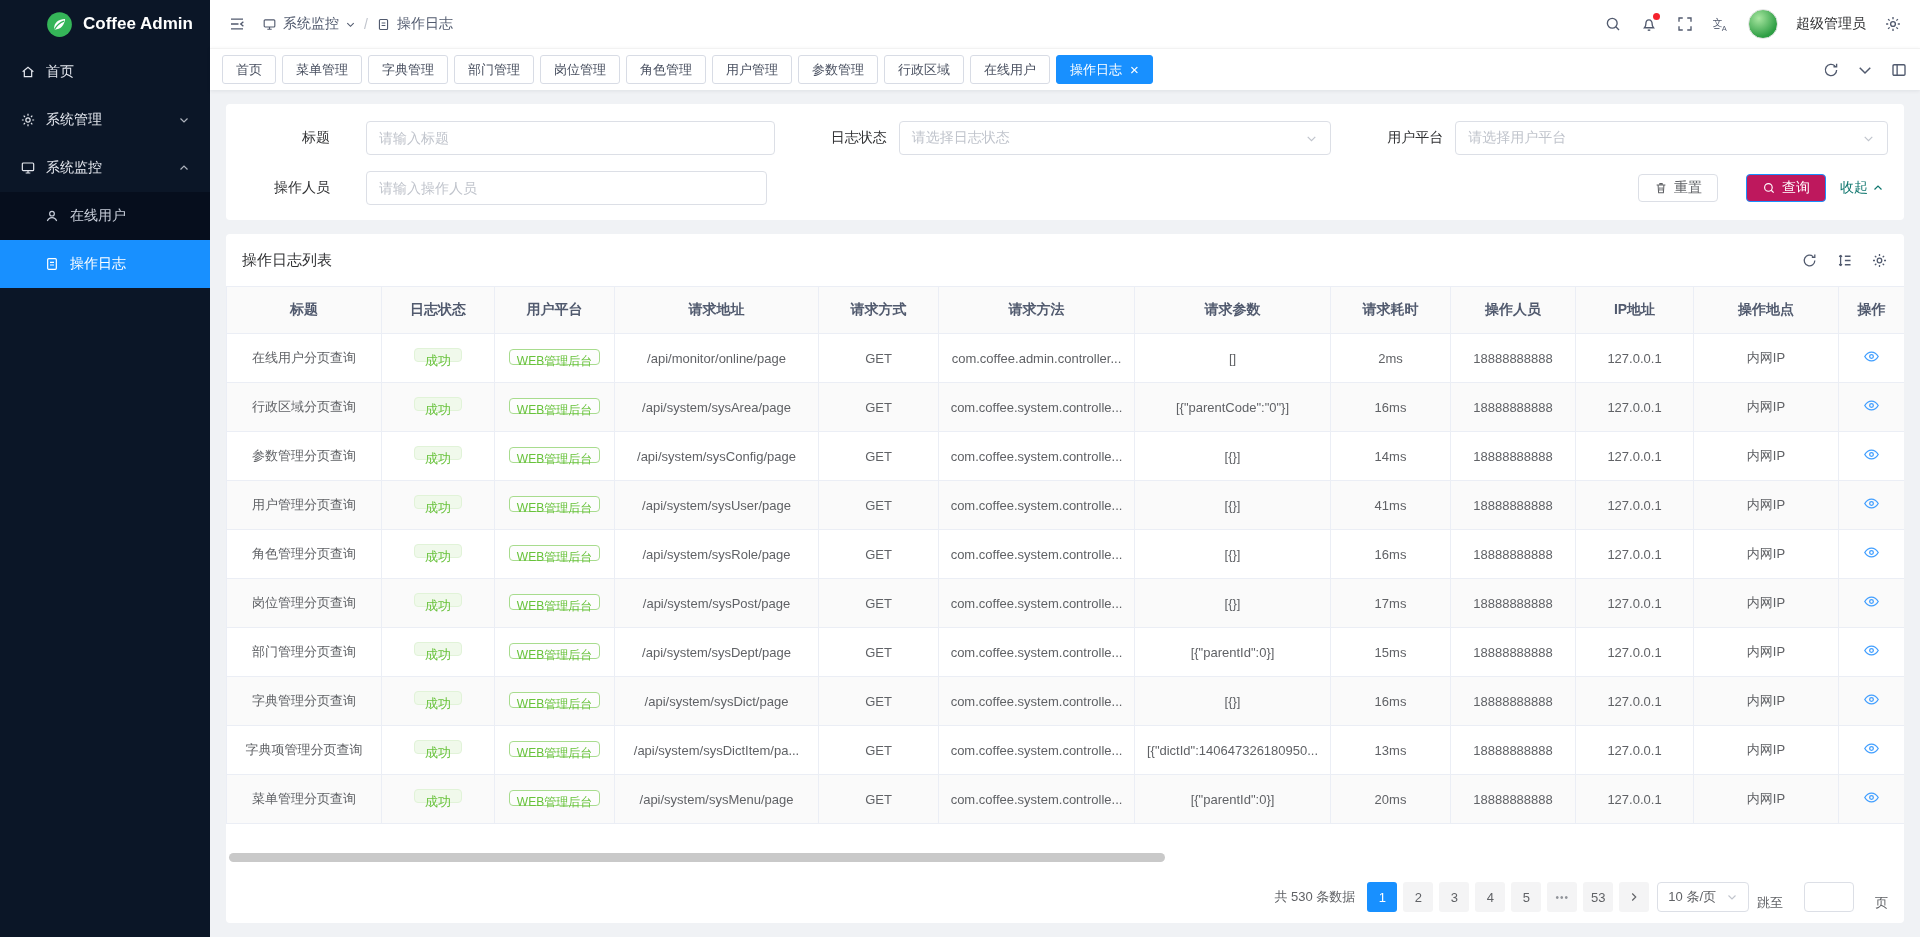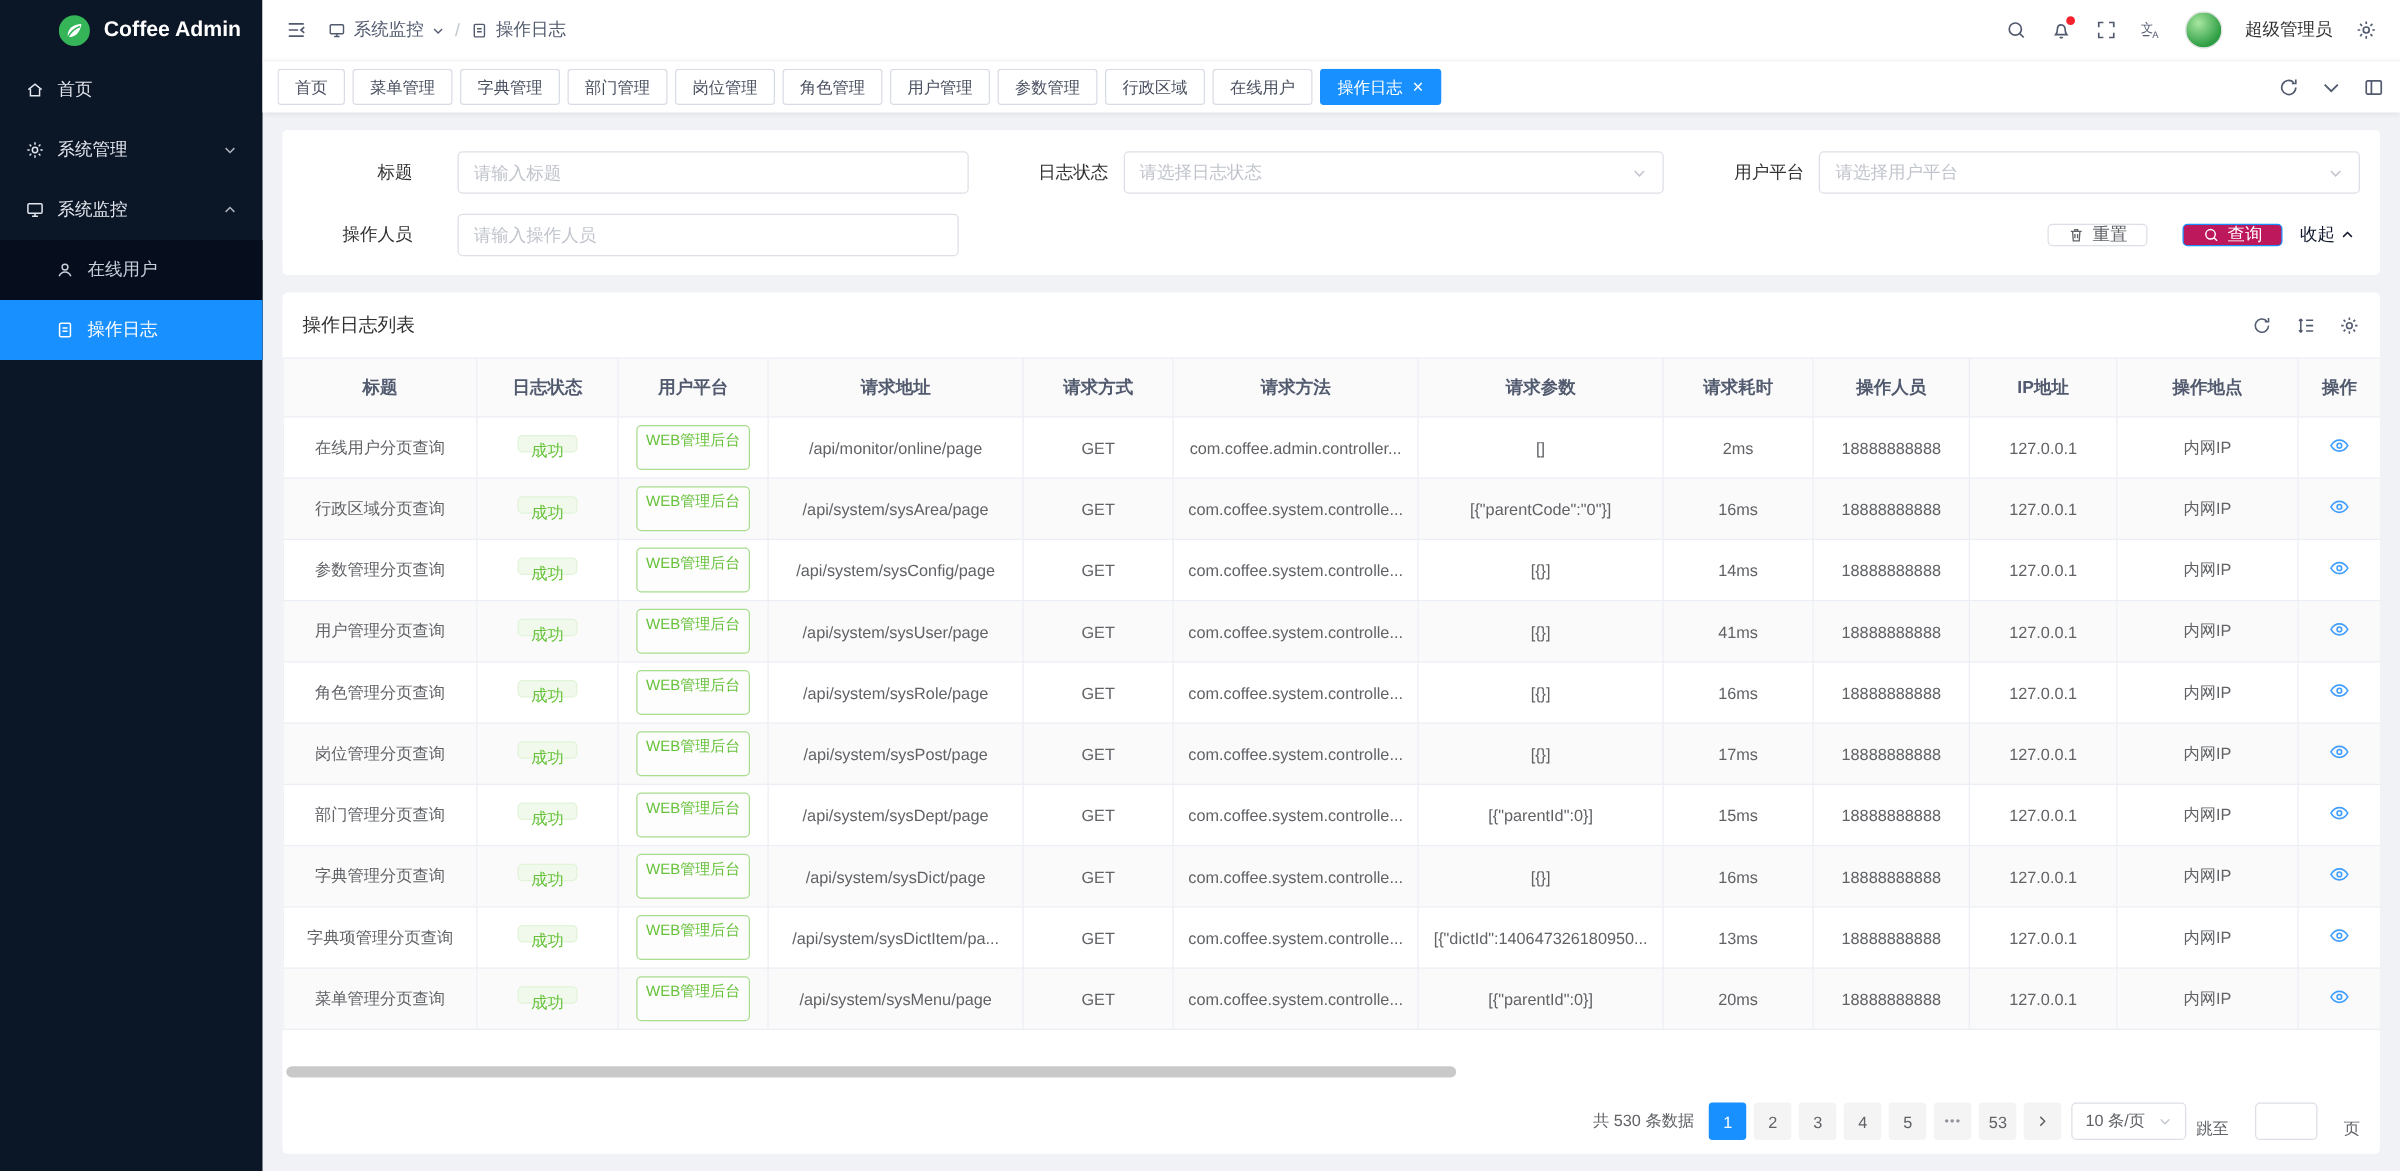--- a/index.html
+++ b/index.html
@@ -59,44 +59,44 @@
   .filter-card { padding:17px 16px 15px; display:flex; flex-direction:column; gap:16px; }
   .filter-row { display:flex; align-items:center; gap:24px; }
   .filter-item { flex:1; display:flex; align-items:center; min-width:0; }
   .filter-item > label { width:88px; text-align:right; margin-right:12px; font-size:14px; color:#303133; flex:none; }
   .input { flex:1; height:34px; border:1px solid #dcdfe6; border-radius:4px; padding:0 12px; font-size:14px; color:#606266; outline:none; font-family:inherit; min-width:0;margin-left:24px; }
   .input::placeholder { color:#c0c4cc; }
   .select { flex:1; height:34px; border:1px solid #dcdfe6; border-radius:4px; display:flex; align-items:center; justify-content:space-between; padding:0 12px; font-size:14px; color:#c0c4cc; background:#fff; cursor:pointer; min-width:0; }
   .select .chev { display:flex; color:#c0c4cc; }
   .select .chev svg { width:13px; height:13px; }
   .filter-actions { flex:2.09; display:flex; justify-content:flex-end; align-items:center; gap:10px; }
-  .btn { height:18px; padding:0 15px; border-radius:4px; font-size:14px; display:inline-flex; align-items:center; gap:6px; cursor:pointer; border:1px solid #dcdfe6; background:#fff; color:#606266; font-family:inherit; }
+  .btn { height:28px; padding:0 15px; border-radius:4px; font-size:14px; display:inline-flex; align-items:center; gap:6px; cursor:pointer; border:1px solid #dcdfe6; background:#fff; color:#606266; font-family:inherit; }
   .btn svg { width:14px; height:14px; }
   .btn.primary { background:#be185d; border-color:#1890ff; color:#fff;margin-left:18px; }
-  .link-btn { border:none; background:none; color:#0f172a; font-size:14px; display:inline-flex; align-items:center; gap:4px; cursor:pointer; padding:0 4px; font-family:inherit; }
+  .link-btn { border:none; background:none; color:#0f766e; font-size:14px; display:inline-flex; align-items:center; gap:4px; cursor:pointer; padding:0 4px; font-family:inherit; }
   .link-btn svg { width:12px; height:12px; }
 
   
   .table-card { flex:1; display:flex; flex-direction:column; min-height:0; overflow:hidden; }
   .table-card-header { height:52px; min-height:52px; display:flex; align-items:center; justify-content:space-between; padding:0 16px; }
   .table-title { font-size:15px; color:#303133; font-weight:500; }
   .table-tools { display:flex; gap:18px; color:#5f6368; }
   .table-tools .icon-btn svg { width:17px; height:17px; }
 
   table { border-collapse:collapse; table-layout:fixed; width:1678px; }
   th, td { border:1px solid #ebeef5; text-align:center; white-space:nowrap; overflow:hidden; }
   th { height:47px; background:#fafafa; font-size:14px; color:#515a6e; font-weight:bold; padding:0 8px; }
   td { height:49px; font-size:13px; color:#606266; padding:0 8px; background:#fff; }
   tbody tr:nth-child(even) td { background:#fafafa; }
   td.cell-action { color:#409eff; }
   .eye-btn { display:inline-flex; cursor:pointer; color:#409eff; }
   .eye-btn svg { width:17px; height:17px; }
   .tag { display:inline-block; height:14px; line-height:24px; padding:0 10px; border-radius:4px; font-size:13px; }
   .tag.success { background:#f0f9eb; border:1px solid #e1f3d8; color:#67c23a; }
-  .tag.plain { background:#fdfdfd; border:1px solid #a8dc8e; color:#67c23a; font-size:12px; padding:0 7px; height:36px; line-height:22px; }
+  .tag.plain { background:#fdfdfd; border:1px solid #a8dc8e; color:#67c23a; font-size:12px; padding:0 7px; height:16px; line-height:22px; }
 
   .table-spacer { flex:1; }
   .fake-scrollbar { height:10px; margin:0 3px 8px; position:relative; }
   .fake-scrollbar .thumb { position:absolute; left:0; top:0; width:56%; height:9px; background:#c9c9c9; border-radius:5px; cursor:pointer; }
 
   
   .pagination { height:52px; min-height:52px; display:flex; align-items:center; justify-content:flex-end; gap:8px; padding:0 16px; font-size:13px; color:#606266; }
   .total-text { margin-right:4px; }
   .pager { display:flex; align-items:center; gap:6px; }
   .page-btn { min-width:30px; height:30px; border:none; border-radius:3px; background:#f4f4f5; color:#606266; font-size:13px; cursor:pointer; display:inline-flex; align-items:center; justify-content:center; padding:0 7px; font-family:inherit; }

